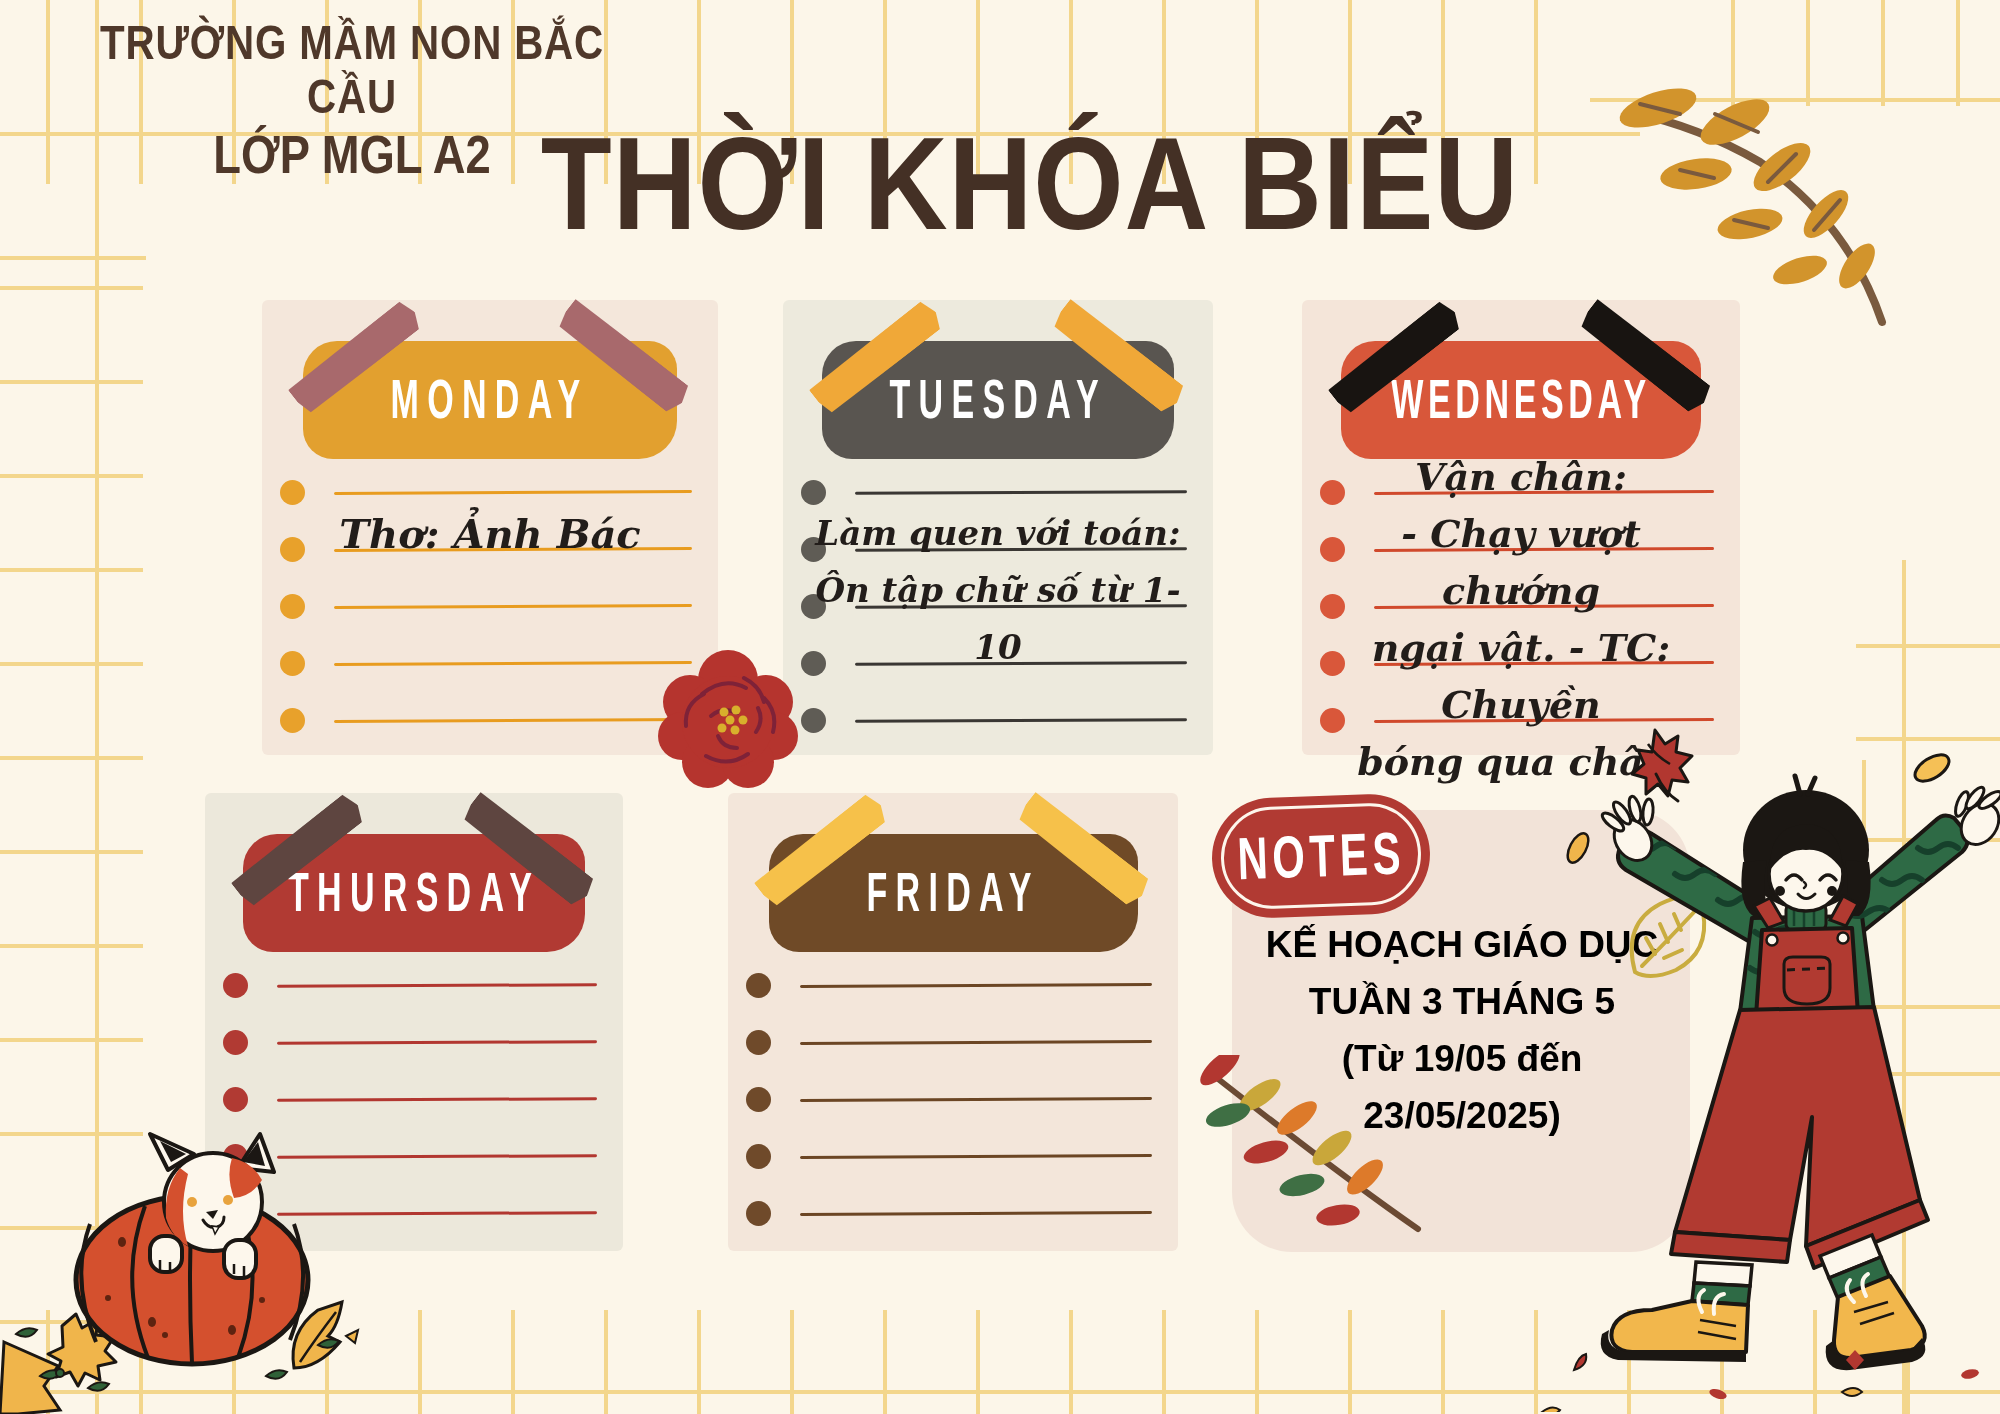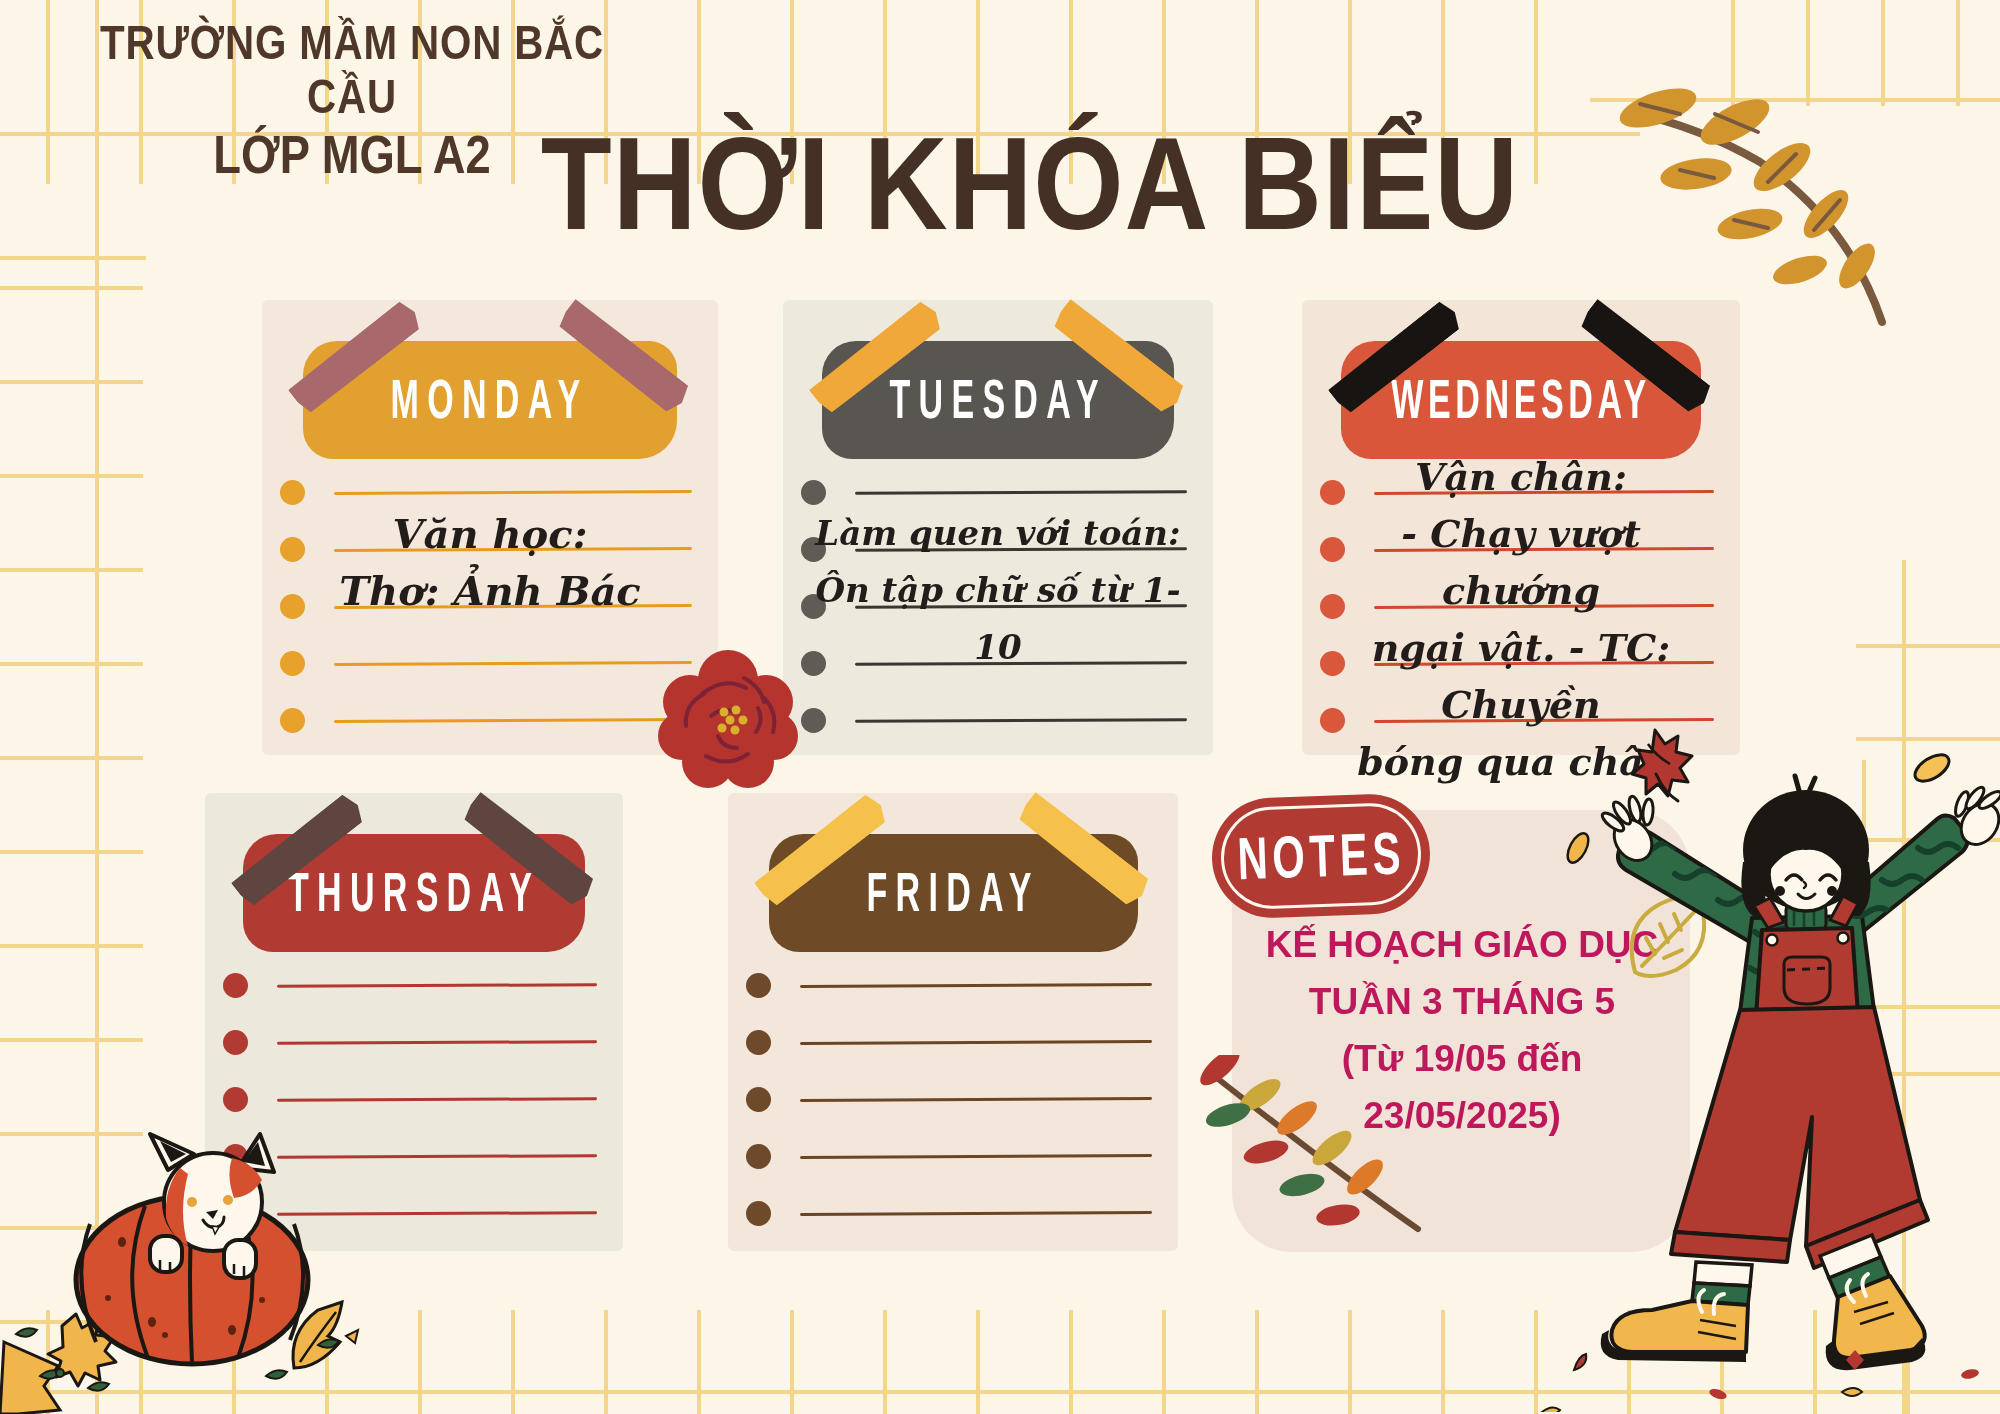--- a/index.html
+++ b/index.html
@@ -56,21 +56,21 @@
   .d4{background:#f3e6da}.d4 .band{background:#6f4a27}.d4 .tape{background:#f6c14a}
   .d4 .dot{background:#6f4a2a}.d4 .rule{background:#6b4624}
   
   .notes-panel{position:absolute;left:1232px;top:810px;width:458px;height:442px;background:#f2e3d8;
     border-radius:60px;z-index:1}
   .notes-badge{position:absolute;left:1212px;top:796px;width:218px;height:120px;background:#b13a33;
     border-radius:60px;transform:rotate(-2deg);z-index:3;display:flex;align-items:center;justify-content:center}
   .notes-badge .inner{position:absolute;inset:9px;border:3px solid #fdf6ec;border-radius:52px}
   .notes-badge .lbl{position:relative;color:#fff;font-weight:bold;font-size:44px;letter-spacing:5px;
     transform:scale(.95,1.35)}
-  .notes-text{position:absolute;left:1252px;top:916px;width:420px;text-align:center;color:#be185d;
+  .notes-text{position:absolute;left:1252px;top:916px;width:420px;text-align:center;color:#000000;
     font-weight:bold;font-size:37px;line-height:57px;z-index:2}
   
   .deco{position:absolute;z-index:3}
 </style>
 </head>
 <body>
 
 <div class="grid">
   <div class="vband-top"></div>
   <div class="vband-topright"></div>
@@ -118,21 +118,20 @@
     <div class="row">
         <i class="dot"></i>
         <i class="rule"></i>
       </div>
     <div class="row">
         <i class="dot"></i>
         <i class="rule"></i>
       </div>
   </div>
   <div class="content start1">
-    <div>Văn học:</div>
     <div>Thơ: Ảnh Bác</div>
   </div>
 </section>
 
 <section class="card d1" style="left:783px;top:300px;width:430px;height:455px">
   <div class="tape tl"></div>
   <div class="tape tr"></div>
   <header class="band">
     <span class="band-label">TUESDAY</span>
   </header>

